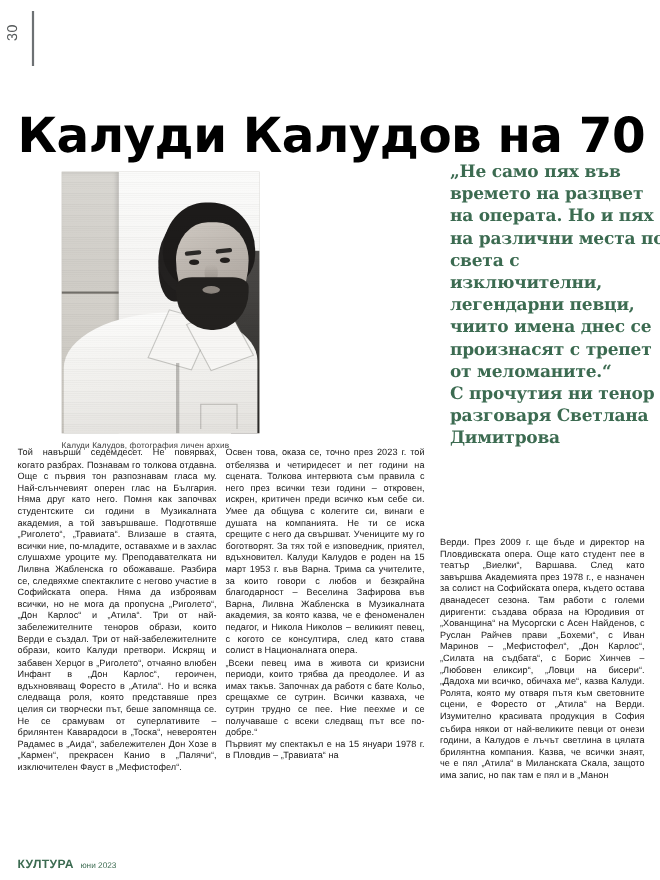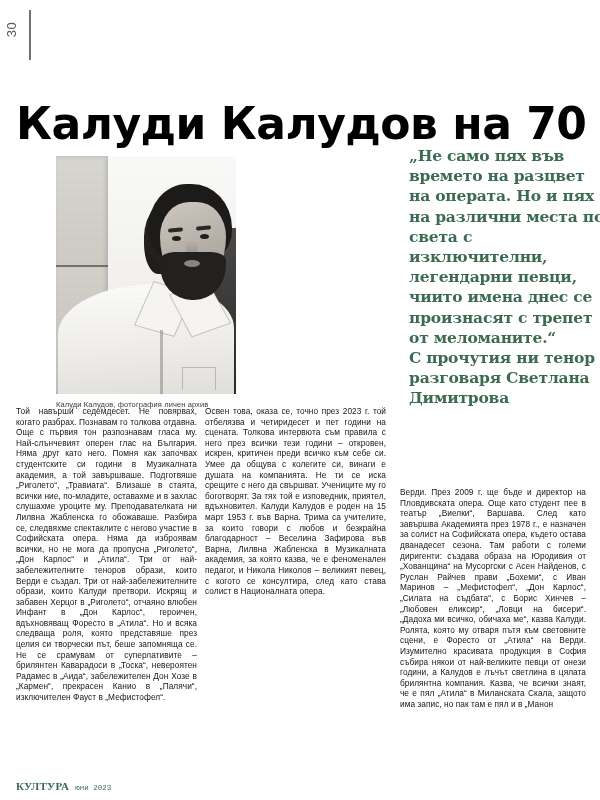--- a/index.html
+++ b/index.html
@@ -256,28 +256,28 @@
   
   #footer {
     position: absolute;
     left: 16px;
     bottom: 8px;
     display: flex;
     align-items: baseline;
     gap: 6px;
   }
   #footer-brand {
-    font-family: Liberation Serif, serif;
+    font-family: Liberation Sans, sans-serif;
     font-weight: bold;
     font-size: 11px;
     letter-spacing: 0.3px;
     color: #3c6b51;
   }
   #footer-date {
-    font-family: Liberation Mono, monospace;
+    font-family: Liberation Sans, sans-serif;
     font-size: 7.5px;
     color: #3c6b51;
   }
 </style>
 </head>
 <body>
 
 <div id="page">
 
   <div id="folio-rail">
@@ -315,20 +315,22 @@
     <span>„Не само пях във времето на разцвет на операта. Но и пях на различни места по света с изключителни, легендарни певци, чиито имена днес се произнасят с трепет от меломаните.“</span>
     <span class="attrib">С прочутия ни тенор разговаря Светлана Димитрова</span>
   </div>
 
   <div class="col" id="col-1">
     <p>Той навърши седемдесет. Не повярвах, когато разбрах. Познавам го толкова отдавна. Още с първия тон разпознавам гласа му. Най-слънчевият оперен глас на България. Няма друг като него. Помня как започвах студентските си години в Музикалната академия, а той завършваше. Подготвяше „Риголето“, „Травиата“. Влизаше в стаята, всички ние, по-младите, оставахме и в захлас слушахме уроците му. Преподавателката ни Лилвна Жабленска го обожаваше. Разбира се, следвяхме спектаклите с негово участие в Софийската опера. Няма да изброявам всички, но не мога да пропусна „Риголето“, „Дон Карлос“ и „Атила“. Три от най-забележителните теноров образи, които Верди е създал. Три от най-забележителните образи, които Калуди претвори. Искрящ и забавен Херцог в „Риголето“, отчаяно влюбен Инфант в „Дон Карлос“, героичен, вдъхновяващ Форесто в „Атила“. Но и всяка следваща роля, която представяше през целия си творчески път, беше запомняща се. Не се срамувам от суперлативите – брилянтен Каварадоси в „Тоска“, невероятен Радамес в „Аида“, забележителен Дон Хозе в „Кармен“, прекрасен Канио в „Палячи“, изключителен Фауст в „Мефистофел“.</p>
   </div>
 
   <div class="col" id="col-2">
     <p>Освен това, оказа се, точно през 2023 г. той отбелязва и четиридесет и пет години на сцената. Толкова интервюта съм правила с него през всички тези години – откровен, искрен, критичен преди всичко към себе си. Умее да общува с колегите си, винаги е душата на компанията. Не ти се иска срещите с него да свършват. Учениците му го боготворят. За тях той е изповедник, приятел, вдъхновител. Калуди Калудов е роден на 15 март 1953 г. във Варна. Трима са учителите, за които говори с любов и безкрайна благодарност – Веселина Зафирова във Варна, Лилвна Жабленска в Музикалната академия, за която казва, че е феноменален педагог, и Никола Николов – великият певец, с когото се консултира, след като става солист в Националната опера.</p>
+    <p>„Всеки певец има в живота си кризисни периоди, които трябва да преодолее. И аз имах такъв. Започнах да работя с бате Кольо, срещахме се сутрин. Всички казваха, че сутрин трудно се пее. Ние пеехме и се получаваше с всеки следващ път все по-добре.“</p>
+    <p>Първият му спектакъл е на 15 януари 1978 г. в Пловдив – „Травиата“ на</p>
   </div>
 
   <div class="col" id="col-3">
     <p>Верди. През 2009 г. ще бъде и директор на Пловдивската опера. Още като студент пее в театър „Виелки“, Варшава. След като завършва Академията през 1978 г., е назначен за солист на Софийската опера, където остава дванадесет сезона. Там работи с големи диригенти: създава образа на Юродивия от „Хованщина“ на Мусоргски с Асен Найденов, с Руслан Райчев прави „Бохеми“, с Иван Маринов – „Мефистофел“, „Дон Карлос“, „Силата на съдбата“, с Борис Хинчев – „Любовен еликсир“, „Ловци на бисери“. „Дадоха ми всичко, обичаха ме“, казва Калуди. Ролята, която му отваря пътя към световните сцени, е Форесто от „Атила“ на Верди. Изумително красивата продукция в София събира някои от най-великите певци от онези години, а Калудов е лъчът светлина в цялата брилянтна компания. Казва, че всички знаят, че е пял „Атила“ в Миланската Скала, защото има запис, но пак там е пял и в „Манон</p>
   </div>
 
   <div id="footer">
     <span id="footer-brand">КУЛТУРА</span>
     <span id="footer-date">юни 2023</span>
   </div>

